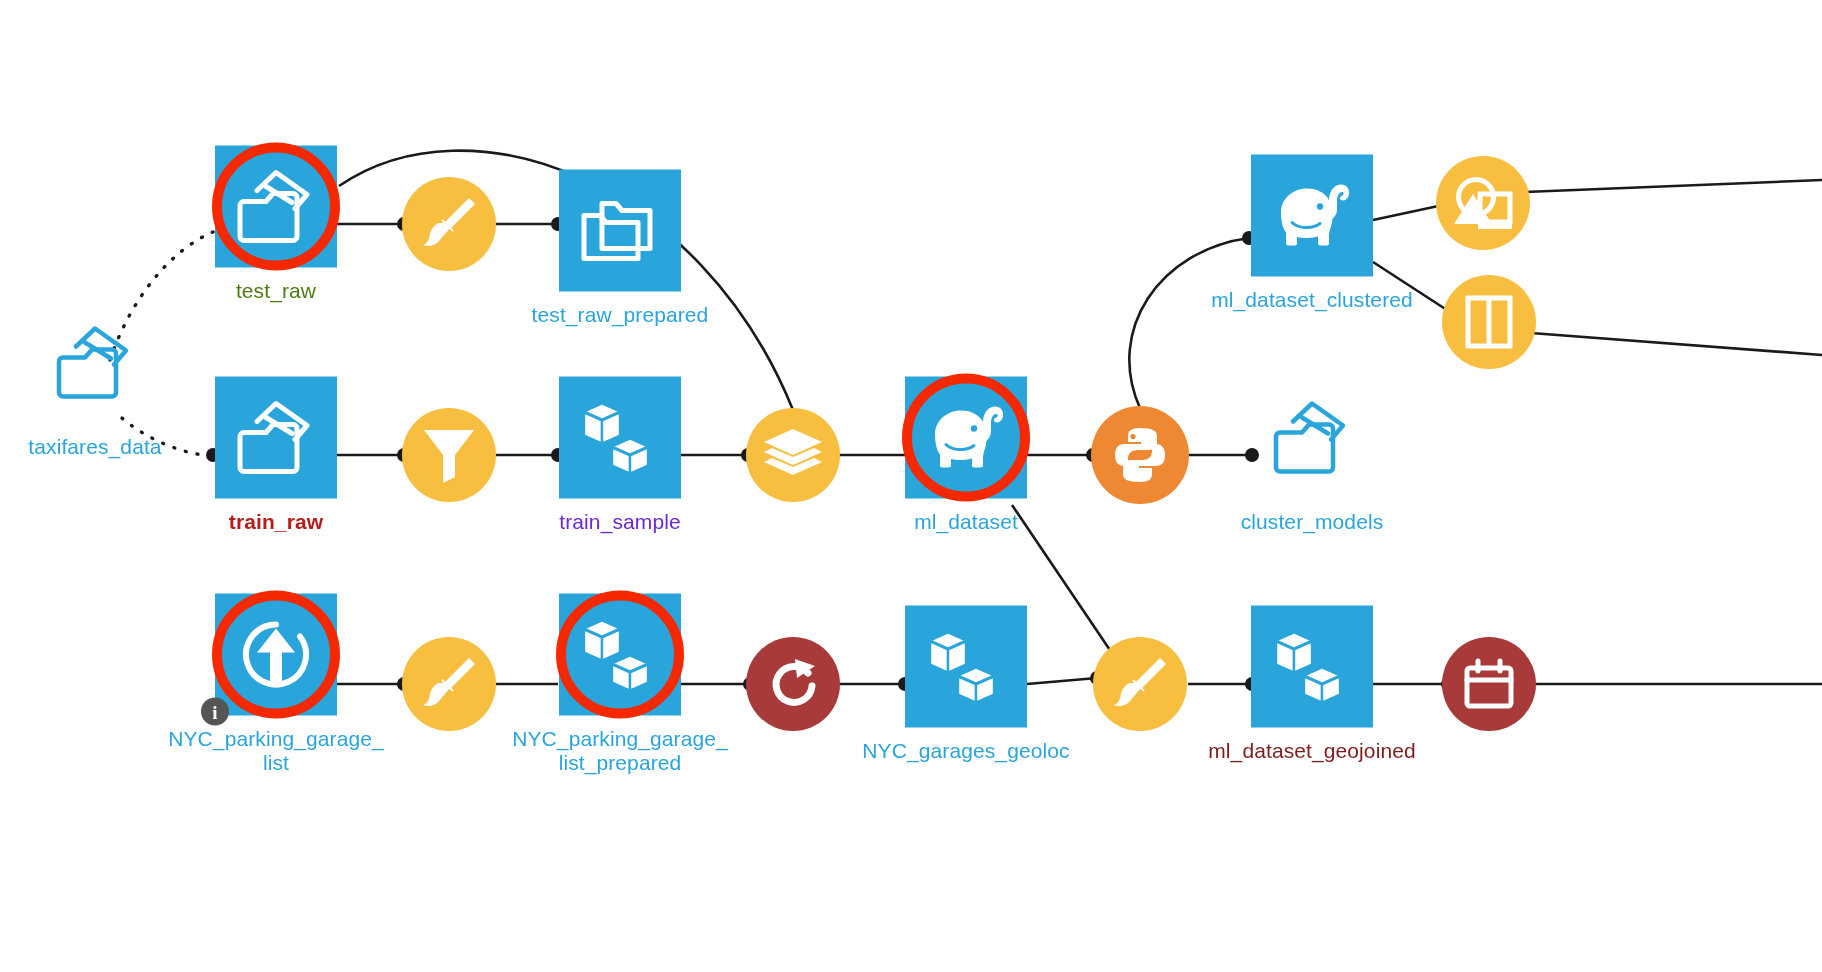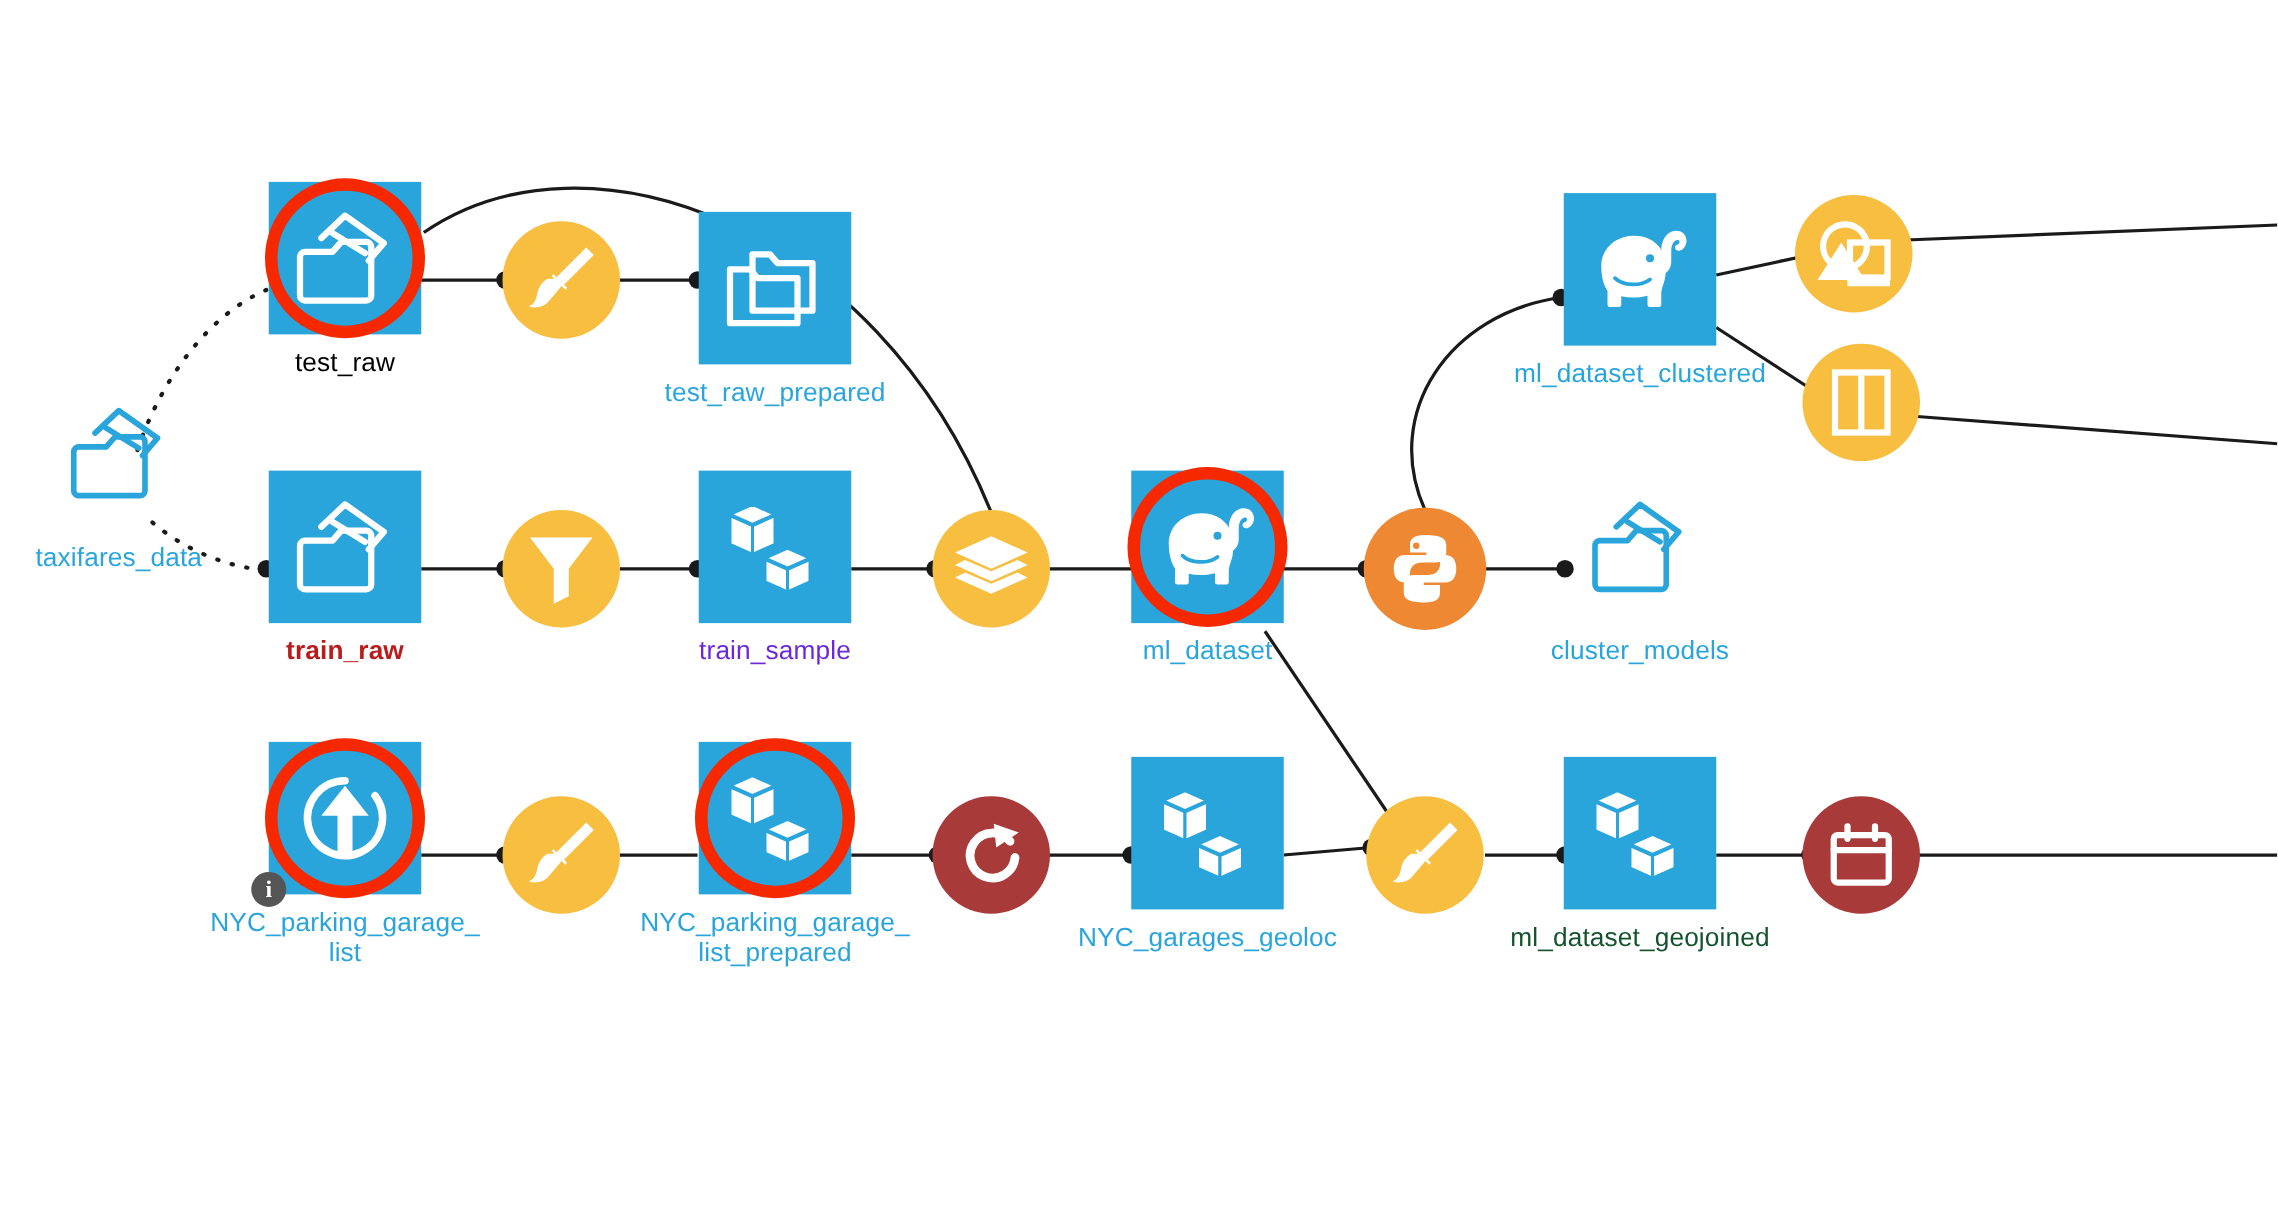--- a/index.html
+++ b/index.html
@@ -156,21 +156,21 @@
             <svg class="gi" width="82" height="76" viewBox="0 0 82 76">
         <g fill="none" stroke="#ffffff" stroke-width="5" stroke-linejoin="round" stroke-linecap="round">
           <path d="M22 22 L41 4 L72 26 L60 40"></path>
           <path d="M31 18 L57 34"></path>
           <path d="M5 31 h22 l7 -8 h20 a4 4 0 0 1 4 4 v39 a4 4 0 0 1 -4 4 H5 a4 4 0 0 1 -4 -4 V35 a4 4 0 0 1 4 -4 z" transform="translate(4,2)"></path>
         </g>
             </svg>
           </span>
           <span class="selring" style="border-color: rgb(245, 40, 0);"></span>
         </div>
-        <div class="label" style="color: #000000;">test_raw</div>
+        <div class="label" style="color: #4d7c0f;">test_raw</div>
       </div>
       <div class="node" style="left: 449px; top: 224px;">
         <div class="shape circ" style="background: rgb(247, 190, 64);">
           <span>
             <svg class="gi" width="60" height="60" viewBox="0 0 60 60">
         <g fill="#ffffff">
           <path d="M50 4 L56 10 L32 34 L26 28 Z"></path>
           <path d="M26 29 L31 34 L20 47 c-4 5 -11 6 -16 4 c5 -2 6 -6 7 -11 c1 -4 3 -8 8 -11 z"></path>
           <path d="M23 26 L34 37" stroke="#ffffff" stroke-width="2"></path>
         </g>
@@ -436,21 +436,21 @@
           <path d="M20 5 L38 13 L20 21 L2 13 Z"></path>
           <path d="M2 14 L20 22 L20 45 L2 37 Z"></path>
           <path d="M38 14 L20 22 L20 45 L38 37 Z"></path>
           <path d="M48 40 L66 48 L48 56 L30 48 Z"></path>
           <path d="M30 49 L48 57 L48 75 L30 67 Z"></path>
           <path d="M66 49 L48 57 L48 75 L66 67 Z"></path>
         </g>
             </svg>
           </span>
         </div>
-        <div class="label" style="color: #14532d;">ml_dataset_geojoined</div>
+        <div class="label" style="color: #7f1d1d;">ml_dataset_geojoined</div>
       </div>
       <div class="node" style="left: 1489px; top: 684px;">
         <div class="shape circ plugin" style="background: rgb(169, 58, 58);">
           <span>
             <svg class="gi" width="52" height="52" viewBox="0 0 52 52">
         <g fill="none" stroke="#ffffff" stroke-width="5" stroke-linejoin="round" stroke-linecap="round">
           <rect x="4" y="10" width="44" height="38" rx="3"></rect>
           <path d="M4 22 h44"></path>
           <path d="M15 3 v10 M37 3 v10"></path>
         </g>

